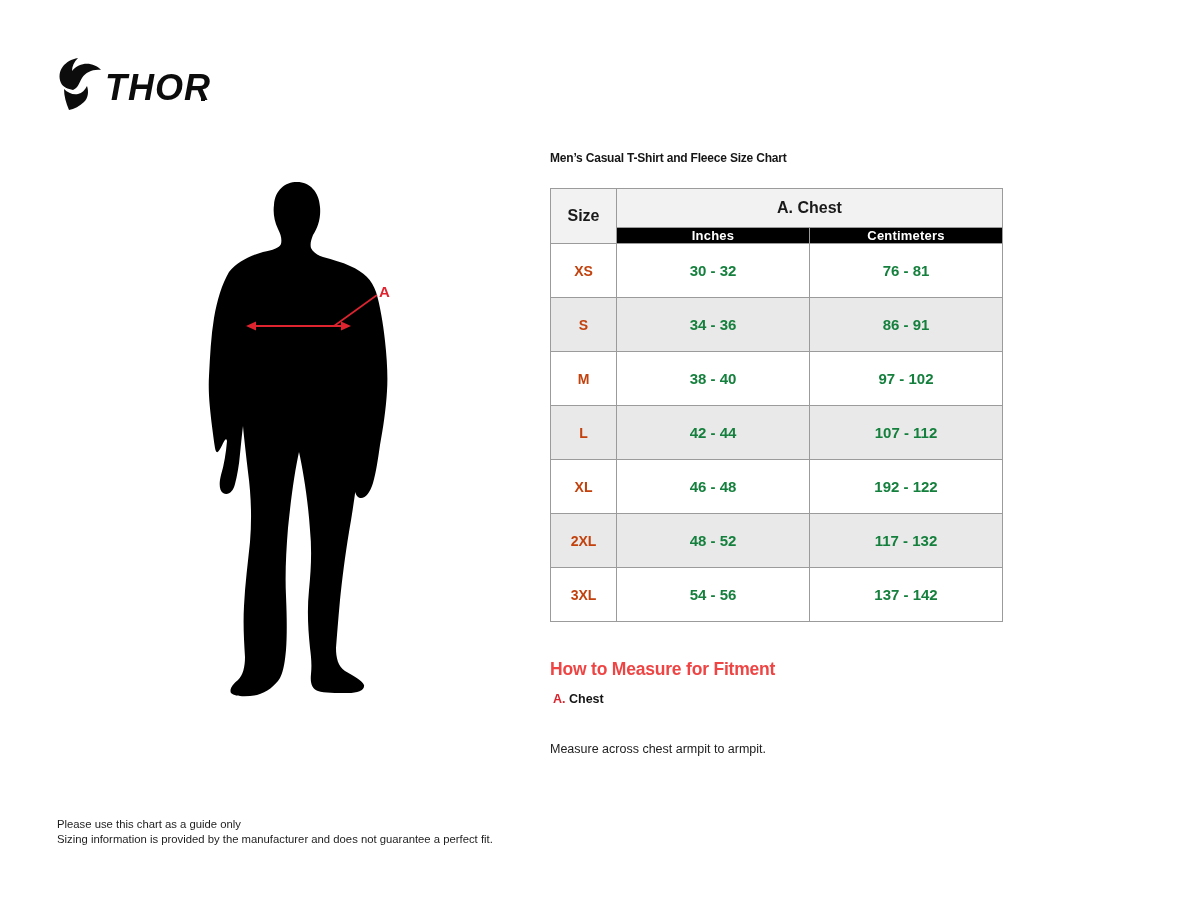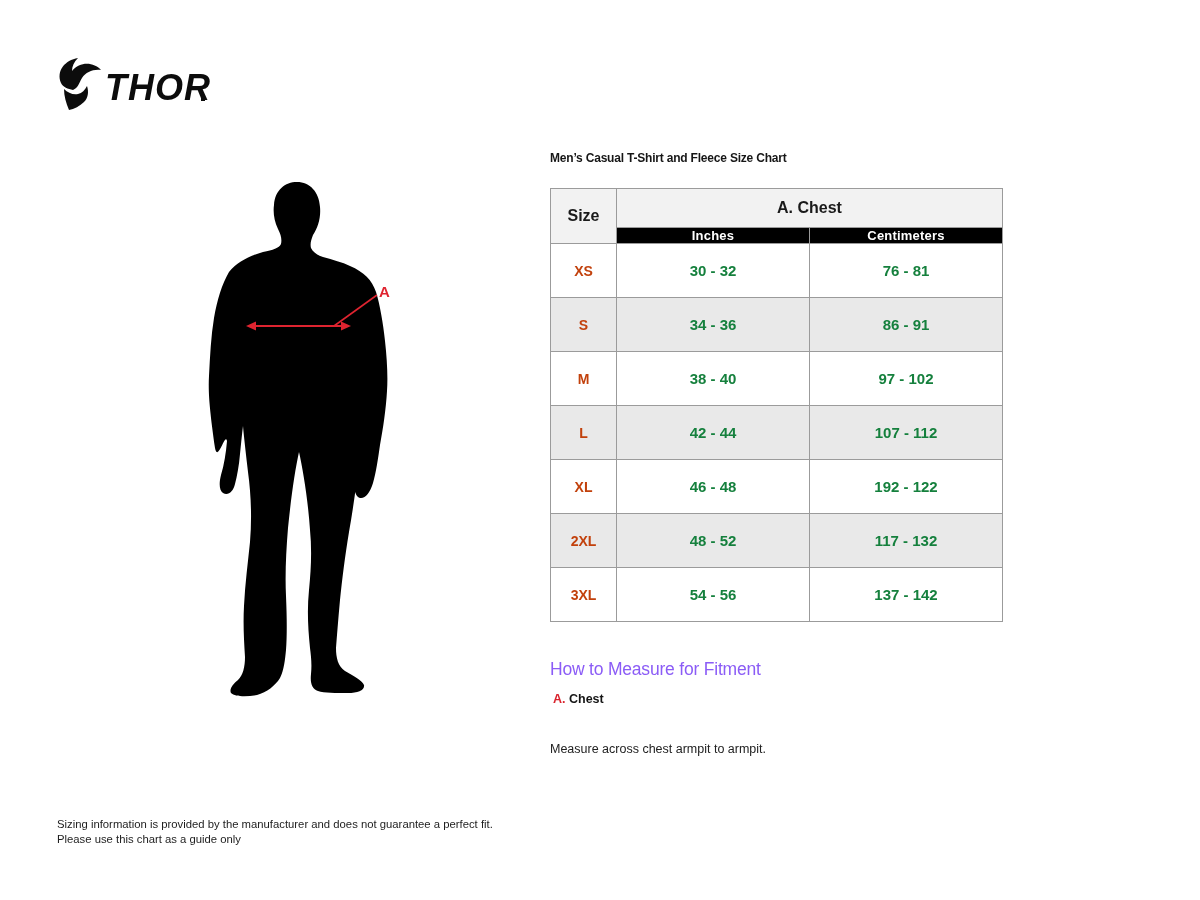--- a/index.html
+++ b/index.html
@@ -39,21 +39,21 @@
   .size-table tbody tr { height: 54px; }
   .cell-hdr { background: #f2f2f2; font-weight: bold; font-size: 16px; color: #1a1a1a; }
   .cell-bar { background: #000000; color: #ffffff; font-weight: bold; font-size: 13px; letter-spacing: 0.2px; }
   .cell-size { font-weight: bold; font-size: 14px; color: #c2410c; }
   .cell-val { font-weight: bold; font-size: 15px; color: #15803d; }
   tr.alt td { background: #e9e9e9; }
 
   
   .measure-title {
     position: absolute; left: 550px; top: 659px;
-    font-size: 17.5px; font-weight: normal; letter-spacing: -0.2px; color: #8b5cf6;
+    font-size: 17.5px; font-weight: bold; letter-spacing: -0.2px; color: #ef4444;
     white-space: nowrap;
   }
   .measure-item-head {
     position: absolute; left: 553px; top: 692px;
     font-size: 12.5px; font-weight: bold; color: #141414; white-space: nowrap;
   }
   .measure-key { color: #d9222c; }
   .measure-desc {
     position: absolute; left: 550px; top: 710px;
     font-size: 12.5px; color: #222; white-space: nowrap; margin-top: 32px;
@@ -214,17 +214,17 @@
   </table>
 
   <div class="measure-title">How to Measure for Fitment</div>
   <div class="measure-item-head">
     <span class="measure-key">A.</span>
     <span>Chest</span>
   </div>
   <div class="measure-desc">Measure across chest armpit to armpit.</div>
 
   <div class="disclaimer">
+    <div>Please use this chart as a guide only</div>
     <div>Sizing information is provided by the manufacturer and does not guarantee a perfect fit.</div>
-    <div>Please use this chart as a guide only</div>
   </div>
 
 </div>
 
 </body></html>

